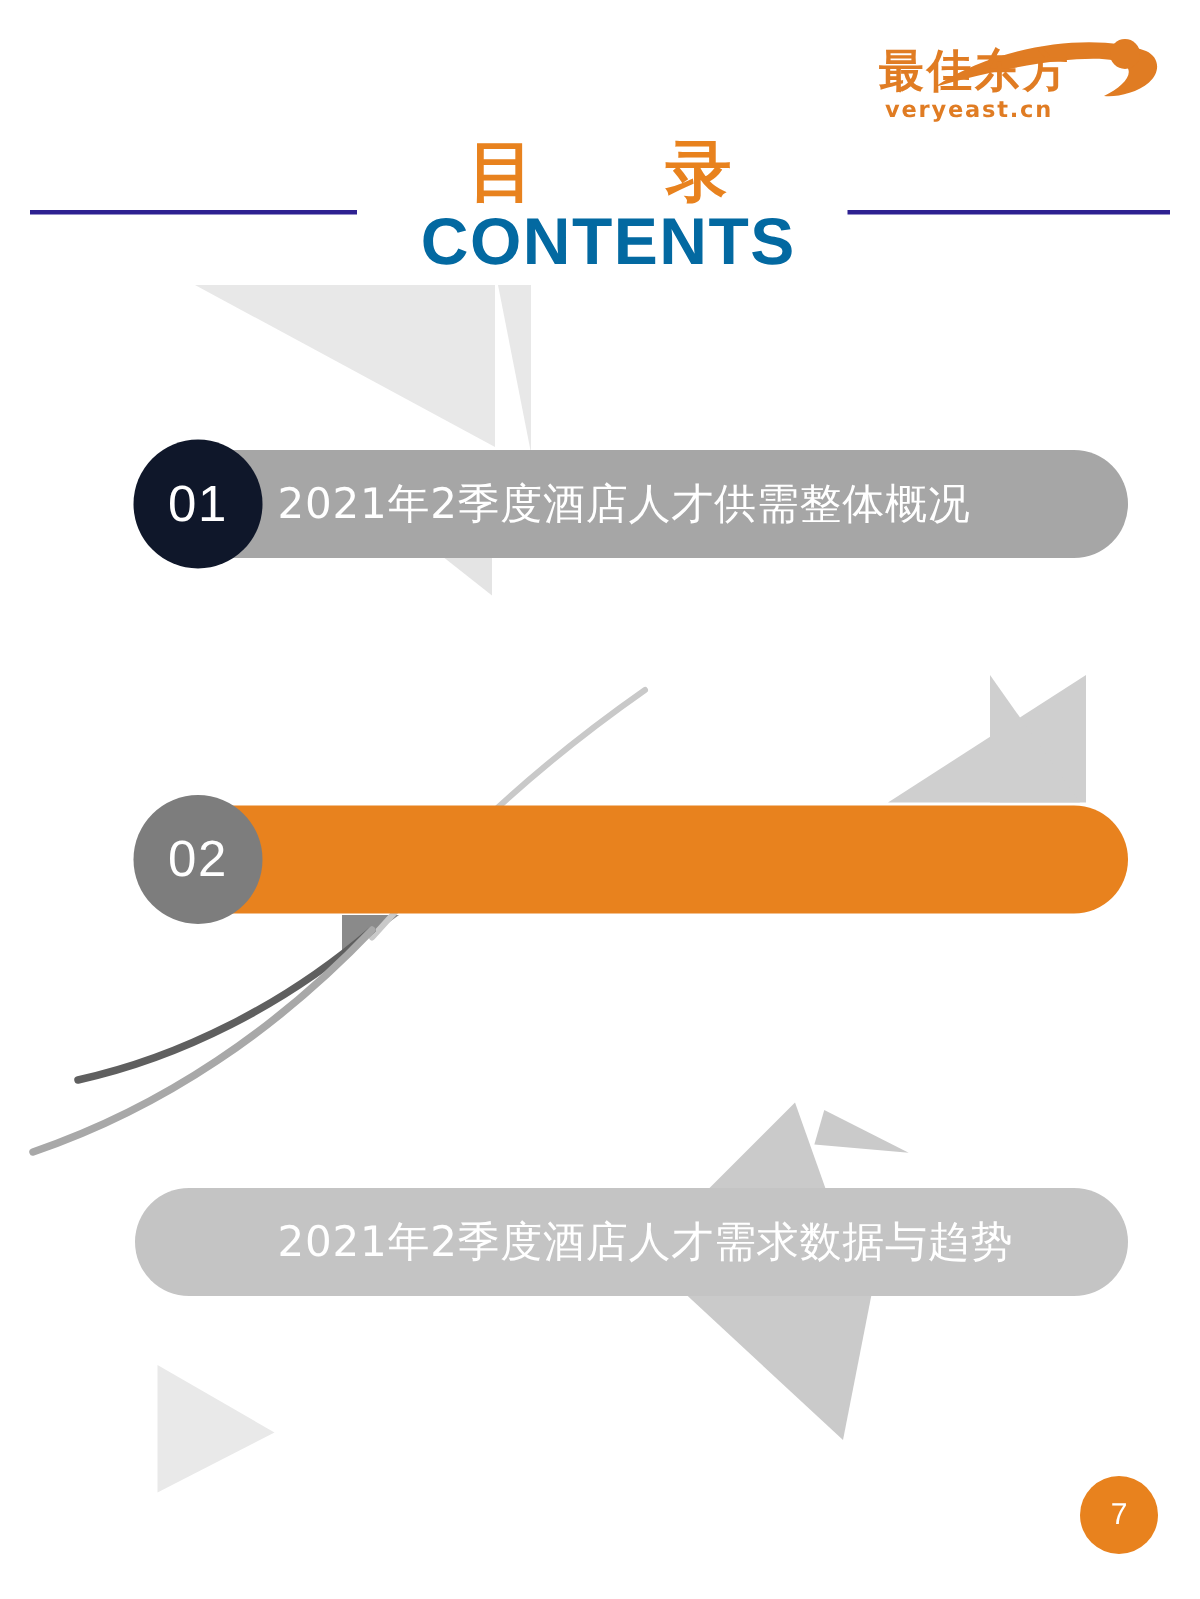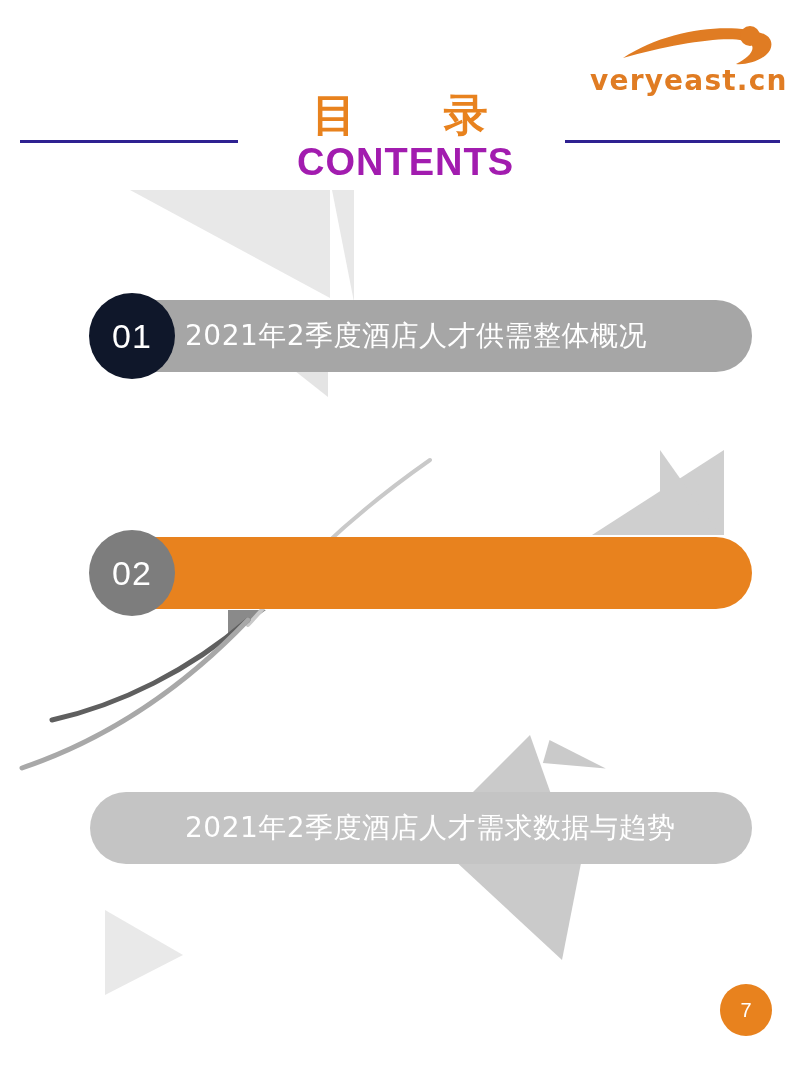--- a/index.html
+++ b/index.html
@@ -24,21 +24,21 @@
     top: 22px;
     right: 22px;
     width: 210px;
     height: 82px;
   }
   .logo-swoosh { position: absolute; inset: 0; }
   .logo-cn {
     position: absolute;
     left: 22px;
     top: 42px;
-    font-size: 28px;
+    font-size: 15px;
     font-weight: bold;
     letter-spacing: 1.2px;
     color: #e07c23;
     font-family: "DejaVu Sans", sans-serif;
   }
 
   
   .title-block {
     position: absolute;
     left: 0;
@@ -49,23 +49,23 @@
   .title-cn {
     font-size: 44px;
     font-weight: bold;
     color: #e8821e;
     letter-spacing: 36px;
     line-height: 54px;
     text-indent: 36px;
     font-family: "DejaVu Sans", sans-serif;
   }
   .title-en {
-    font-size: 38px;
+    font-size: 44px;
     font-weight: bold;
-    color: #a21caf;
+    color: #0369a1;
     letter-spacing: 1px;
     line-height: 44px;
     margin-top: -2px;
     font-family: "Liberation Sans", sans-serif;
     padding-left: 11px;
   }
   .rule {
     position: absolute;
     height: 3px;
     background: #2e2191;
@@ -214,20 +214,21 @@
 </head>
 <body>
 
 <div id="slide">
 
   <div class="logo">
     <svg class="logo-swoosh" viewBox="0 0 210 82">
       <path d="M55 36 C100 6 165 0 196 12 C205 16 206 26 198 33 C190 40 176 43 168 42 C180 36 188 28 183 22 C173 11 110 20 55 36 Z" fill="#e07c23"></path>
       <circle cx="182" cy="14" r="10" fill="#e07c23"></circle>
     </svg>
+    <div style="position:absolute;left:18px;top:5px;font-size:30px;font-weight:bold;color:#e07c23;letter-spacing:2px;font-family:'DejaVu Sans',sans-serif;">最佳东方</div>
     <div class="logo-cn">veryeast.cn</div>
   </div>
 
   <div class="rule rule-left"></div>
   <div class="rule rule-right"></div>
   <div class="title-block">
     <div class="title-cn">目 录</div>
     <div class="title-en">CONTENTS</div>
   </div>
 

